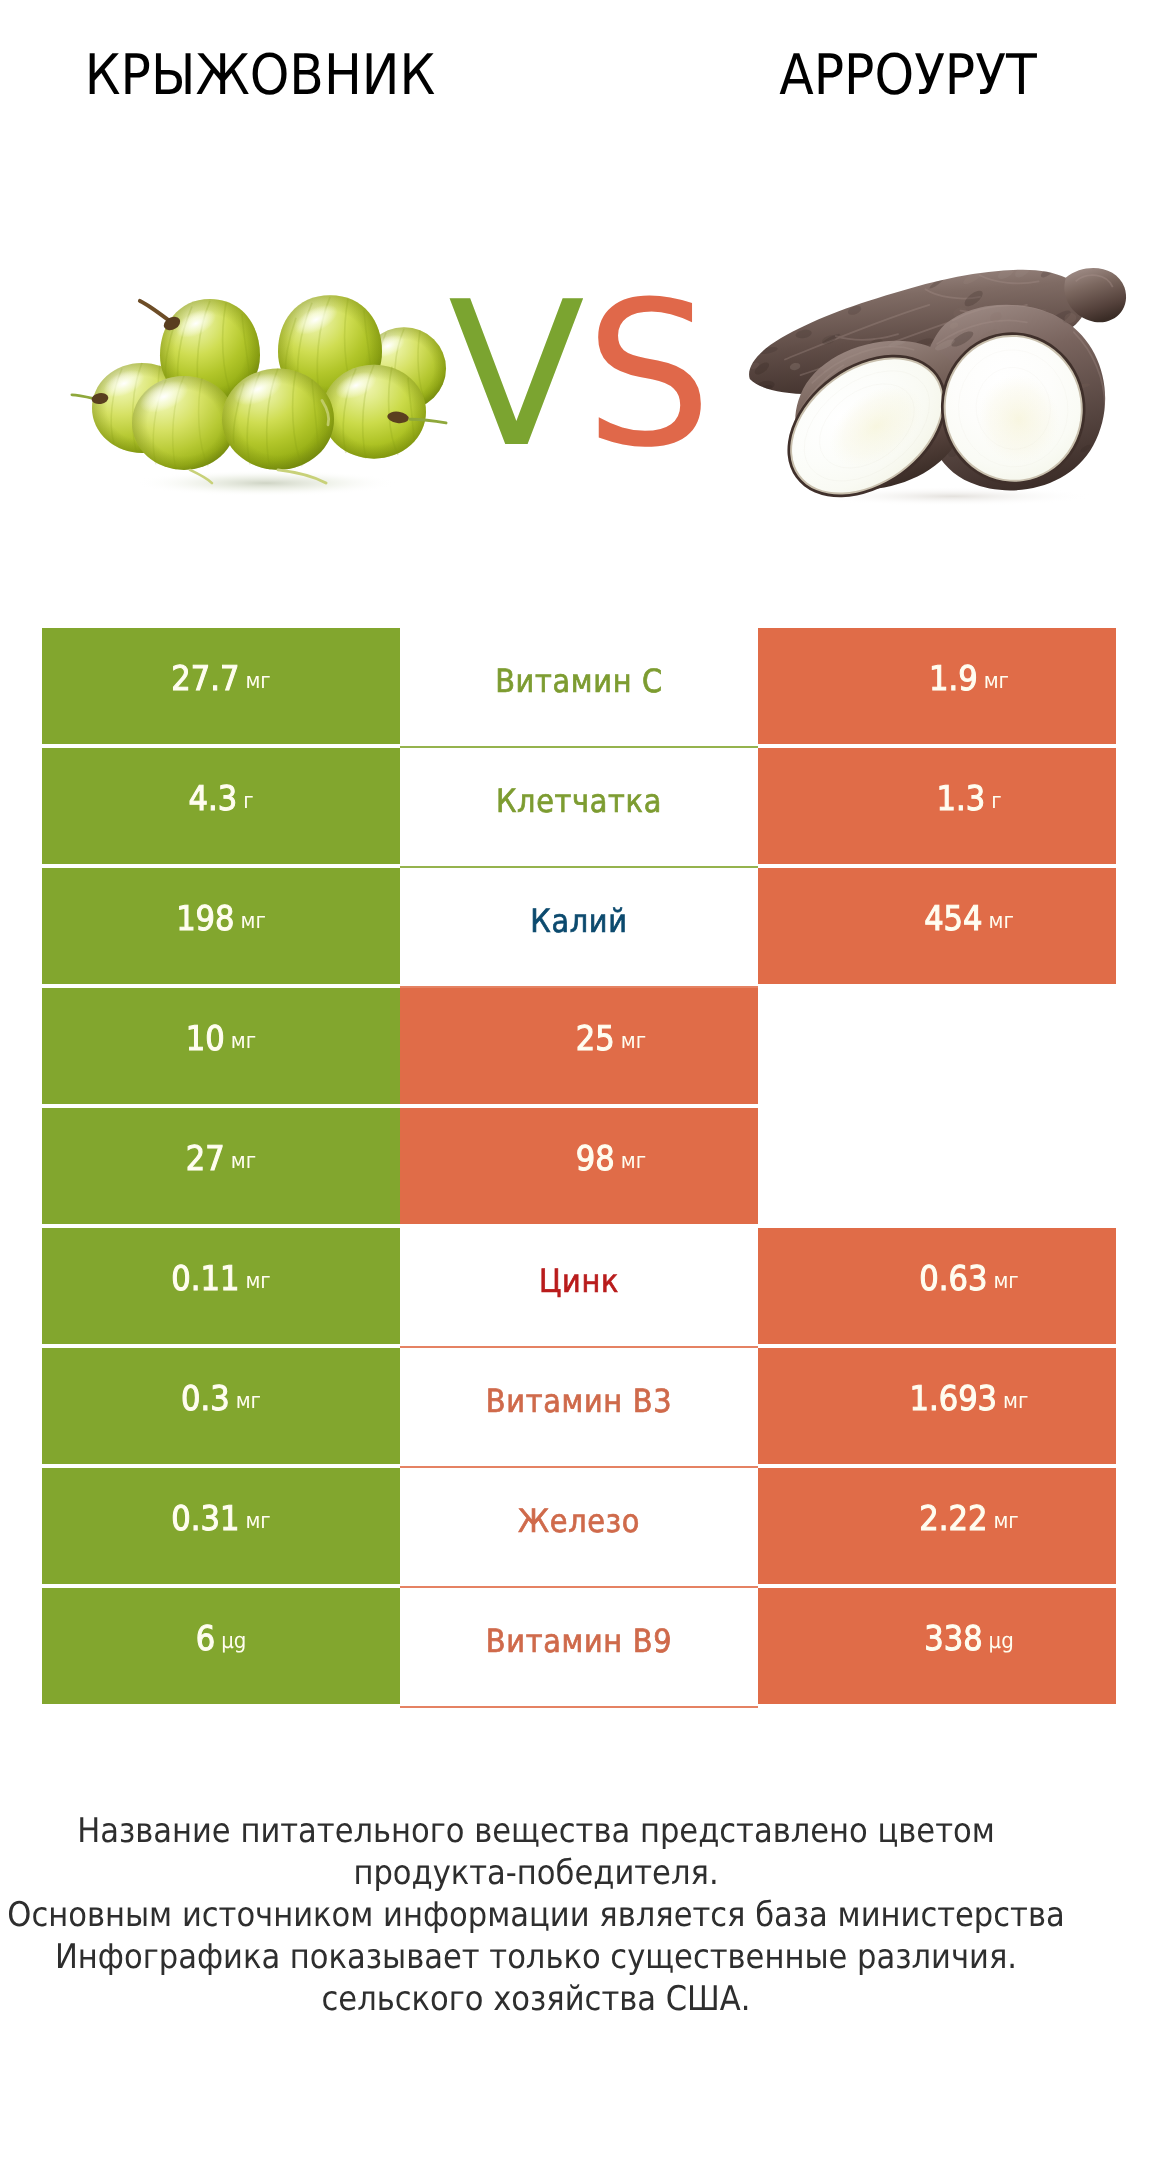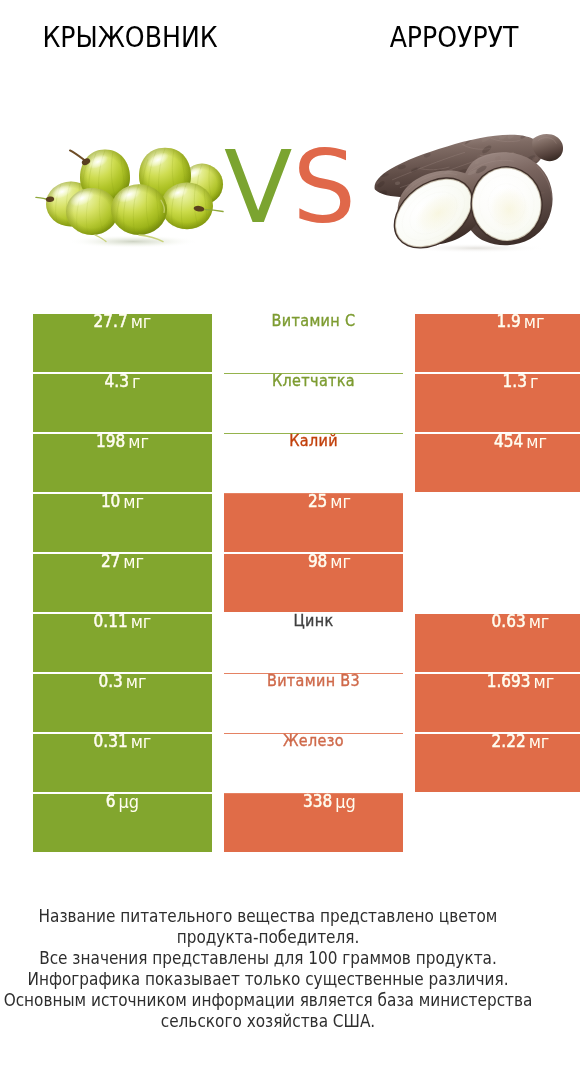--- a/index.html
+++ b/index.html
@@ -9,29 +9,29 @@
   .hdr-title{position:absolute;top:21px;font-family:"DejaVu Sans",sans-serif;font-stretch:condensed;font-size:28px;font-weight:400;color:#000000;white-space:nowrap;}
   #t-left{left:0;width:260px;text-align:center;}
   #t-right{left:327px;width:254px;text-align:center;}
   .berry-img{position:absolute;left:35px;top:142px;width:200px;height:108px;}
   .cass-img{position:absolute;left:371px;top:127px;width:200px;height:127px;}
   .vs{position:absolute;left:0;top:138px;width:580px;text-align:center;font-family:"DejaVu Sans",sans-serif;font-size:100px;line-height:1;font-weight:400;}
   .vs .v{color:#7ba430;}
   .vs .s{color:#e0684a;}
   .table{position:absolute;left:21px;top:314px;width:537px;}
   .row{display:flex;height:58px;margin-bottom:2px;position:relative;}
-  .cell{flex:0 0 179px;display:flex;align-items:flex-start;justify-content:center;box-sizing:border-box;margin-left:12px;}
+  .cell{flex:0 0 179px;display:flex;align-items:center;justify-content:center;box-sizing:border-box;}
   .cm{position:relative;}
   .cm:after{content:"";position:absolute;left:0;right:0;bottom:-2px;height:1px;background:var(--bc);opacity:.85;}
   .cell>span{position:relative;top:-3px;}
   .cl{background:#82a62e;color:#fffdf0;}
   .cr{background:#e06c48;color:#fffdf0;padding-left:32px;}
   .cm{background:#ffffff;}
   .num{font-family:"DejaVu Sans",sans-serif;font-stretch:condensed;font-weight:400;font-size:17px;-webkit-text-stroke:0.5px currentColor;}
-  .unit{font-family:"DejaVu Sans",sans-serif;font-stretch:condensed;font-weight:400;font-size:18px;margin-left:3px;-webkit-text-stroke:0;}
+  .unit{font-family:"DejaVu Sans",sans-serif;font-stretch:condensed;font-weight:400;font-size:11px;margin-left:3px;-webkit-text-stroke:0;}
   .lbl{font-family:"DejaVu Sans",sans-serif;font-stretch:condensed;font-weight:400;font-size:16px;letter-spacing:.35px;-webkit-text-stroke:0.35px currentColor;}
   .foot{position:absolute;left:0;top:906px;width:536px;text-align:center;font-family:"DejaVu Sans",sans-serif;font-stretch:condensed;font-size:17px;line-height:21px;color:#2e2e2e;}
 </style>
 </head>
 <body>
 
 <div class="page">
 
   <div class="hdr-title" id="t-left">КРЫЖОВНИК</div>
   <div class="hdr-title" id="t-right">АРРОУРУТ</div>
@@ -402,21 +402,21 @@
         <div class="cell cr">
           <span class="num">1.3</span>
           <span class="unit">г</span>
         </div>
       </div>
       <div class="row">
         <div class="cell cl">
           <span class="num">198</span>
           <span class="unit">мг</span>
         </div>
-        <div class="cell cm" style="color:#c2410c;--bc:#e06c48">
+        <div class="cell cm" style="color:#0c4a6e;--bc:#e06c48">
           <span class="lbl">Калий</span>
         </div>
         <div class="cell cr">
           <span class="num">454</span>
           <span class="unit">мг</span>
         </div>
       </div>
       <div class="row">
         <div class="cell cl">
           <span class="num">10</span>
@@ -435,21 +435,21 @@
         <div class="cell cr">
           <span class="num">98</span>
           <span class="unit">мг</span>
         </div>
       </div>
       <div class="row">
         <div class="cell cl">
           <span class="num">0.11</span>
           <span class="unit">мг</span>
         </div>
-        <div class="cell cm" style="color:#404040;--bc:#e06c48">
+        <div class="cell cm" style="color:#b91c1c;--bc:#e06c48">
           <span class="lbl">Цинк</span>
         </div>
         <div class="cell cr">
           <span class="num">0.63</span>
           <span class="unit">мг</span>
         </div>
       </div>
       <div class="row">
         <div class="cell cl">
           <span class="num">0.3</span>
@@ -473,29 +473,31 @@
         </div>
         <div class="cell cr">
           <span class="num">2.22</span>
           <span class="unit">мг</span>
         </div>
       </div>
       <div class="row">
         <div class="cell cl">
           <span class="num">6</span>
           <span class="unit">µg</span>
+        </div>
+        <div class="cell cm" style="color:#cf6a4b;--bc:#e06c48">
+          <span class="lbl">Витамин B9</span>
         </div>
         <div class="cell cr">
           <span class="num">338</span>
           <span class="unit">µg</span>
         </div>
       </div>
     </div>
 
   <div class="foot" id="foot">
       <div>Название питательного вещества представлено цветом</div>
       <div>продукта-победителя.</div>
-      <div>Все значения представлены для 100 граммов продукта.</div>
+      <div>Основным источником информации является база министерства</div>
       <div>Инфографика показывает только существенные различия.</div>
-      <div>Основным источником информации является база министерства</div>
       <div>сельского хозяйства США.</div>
     </div>
 </div>
 
 </body></html>

